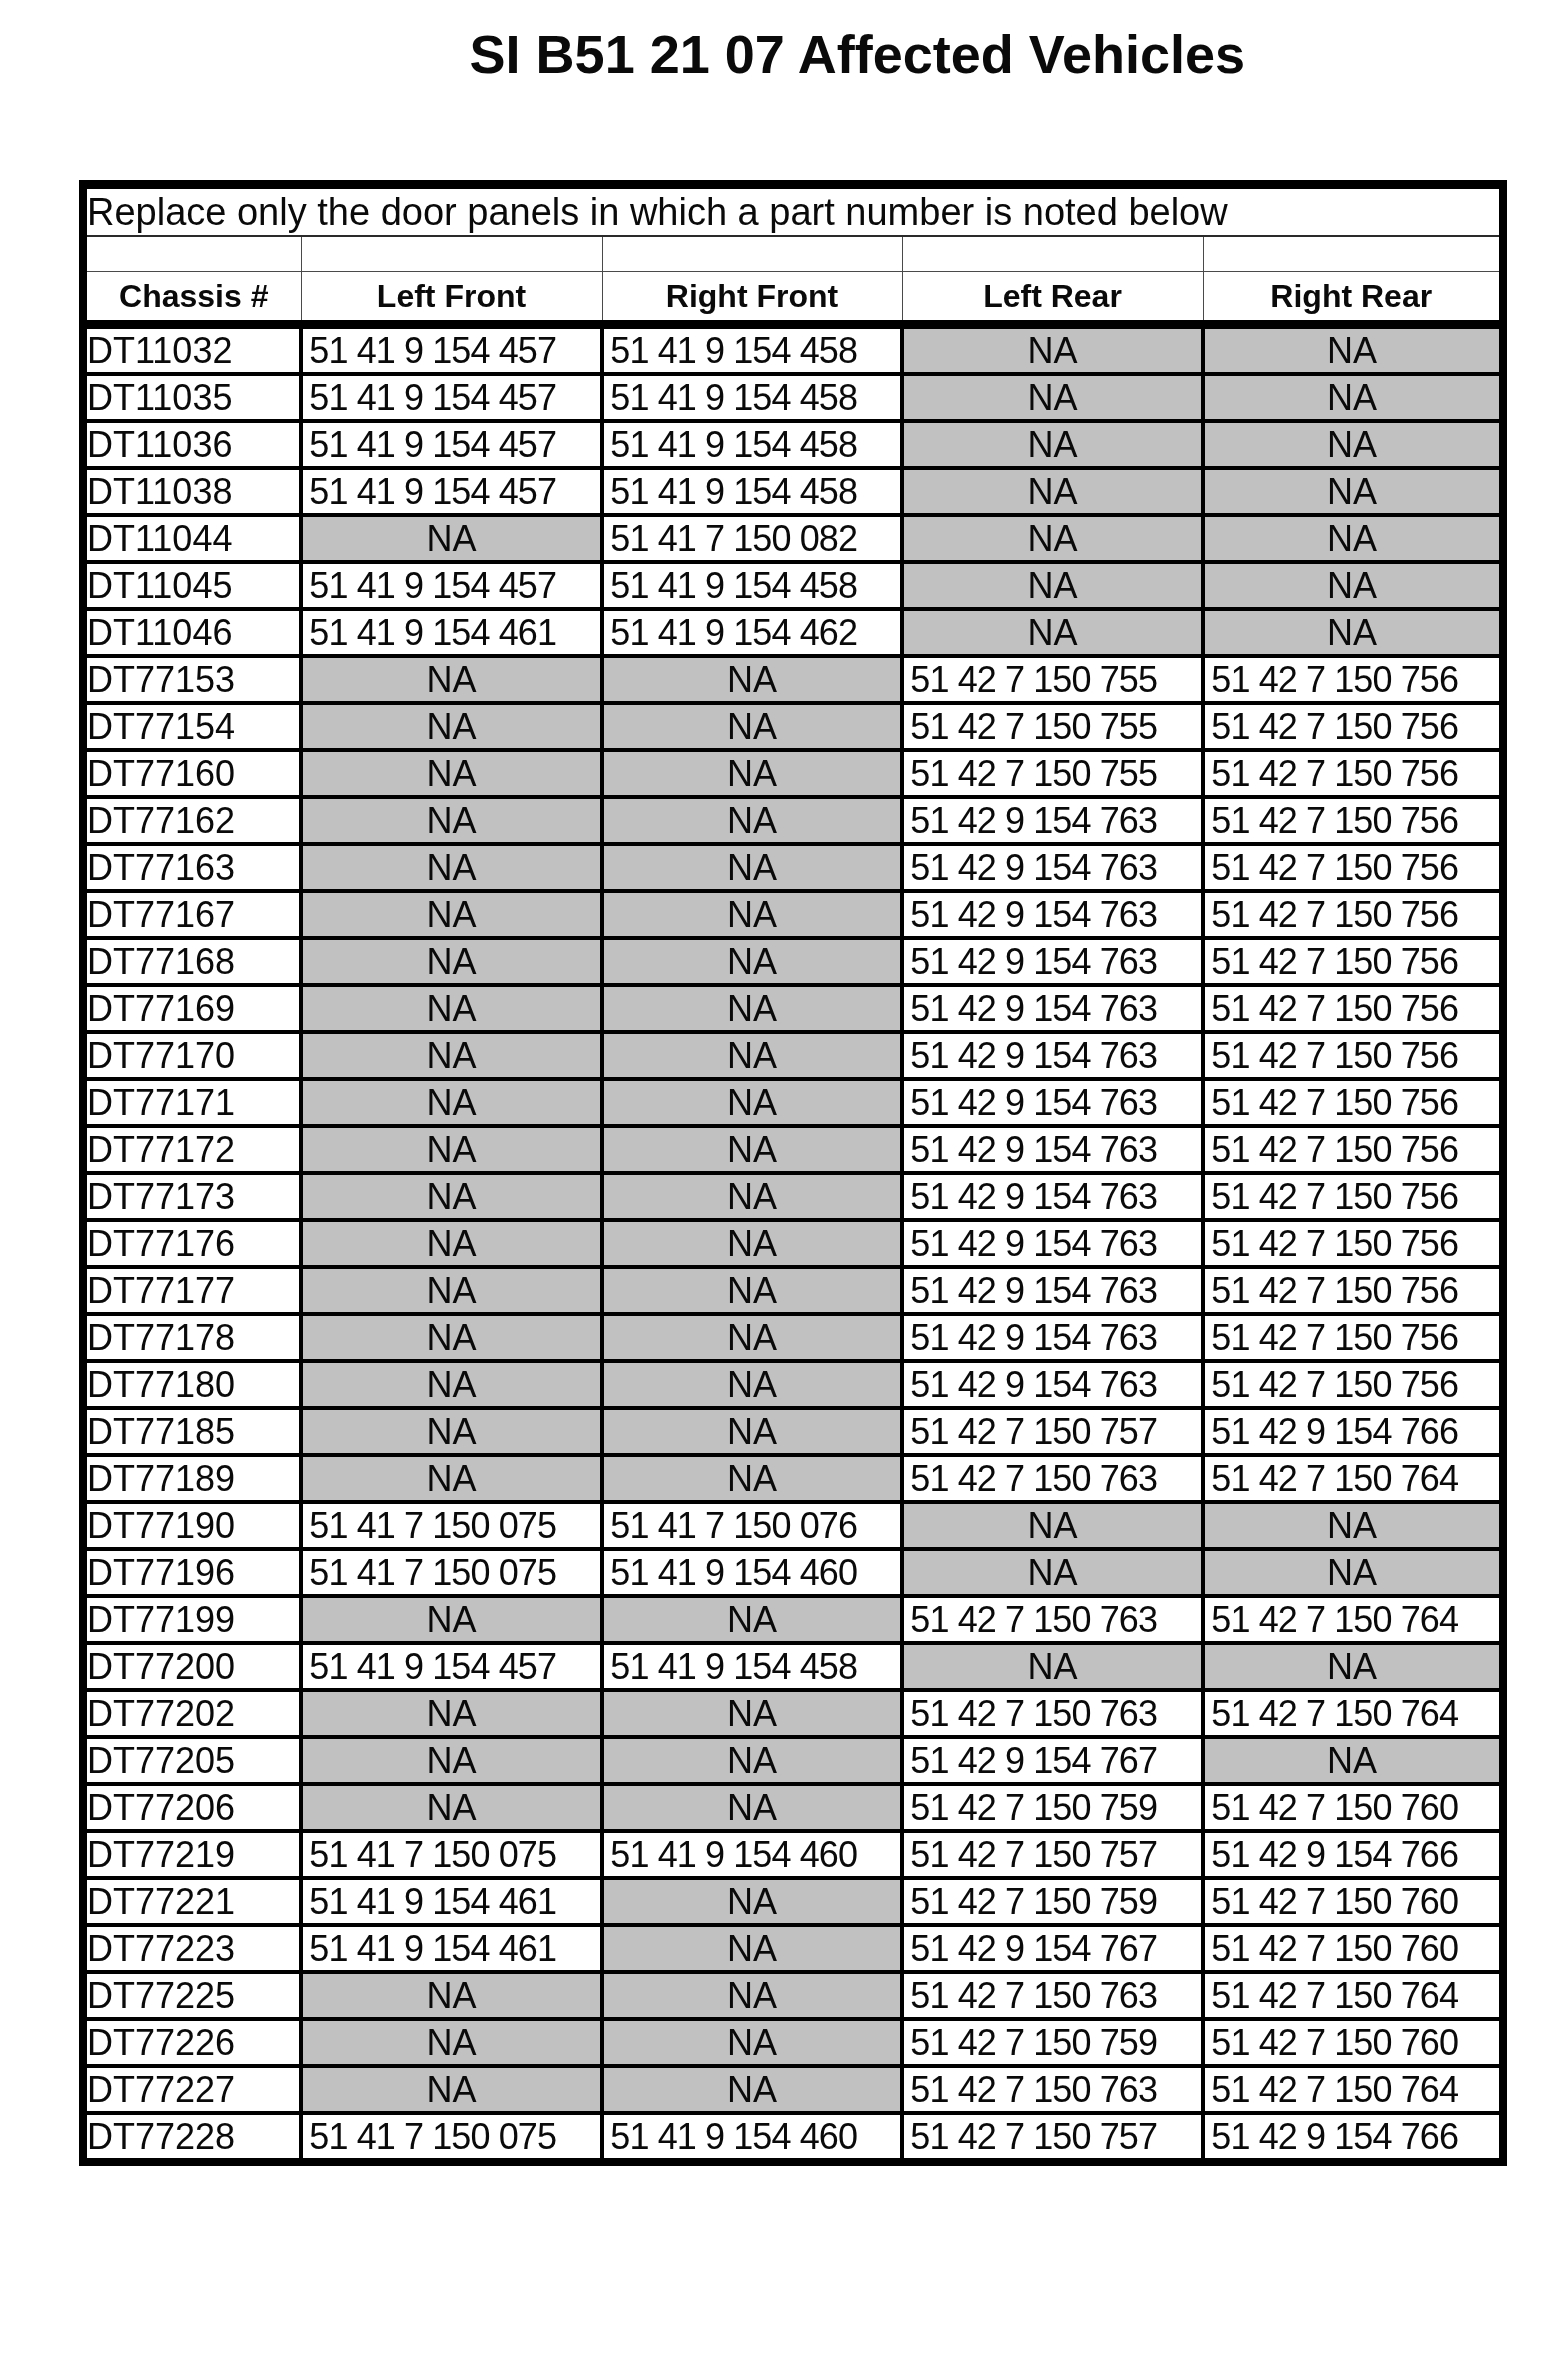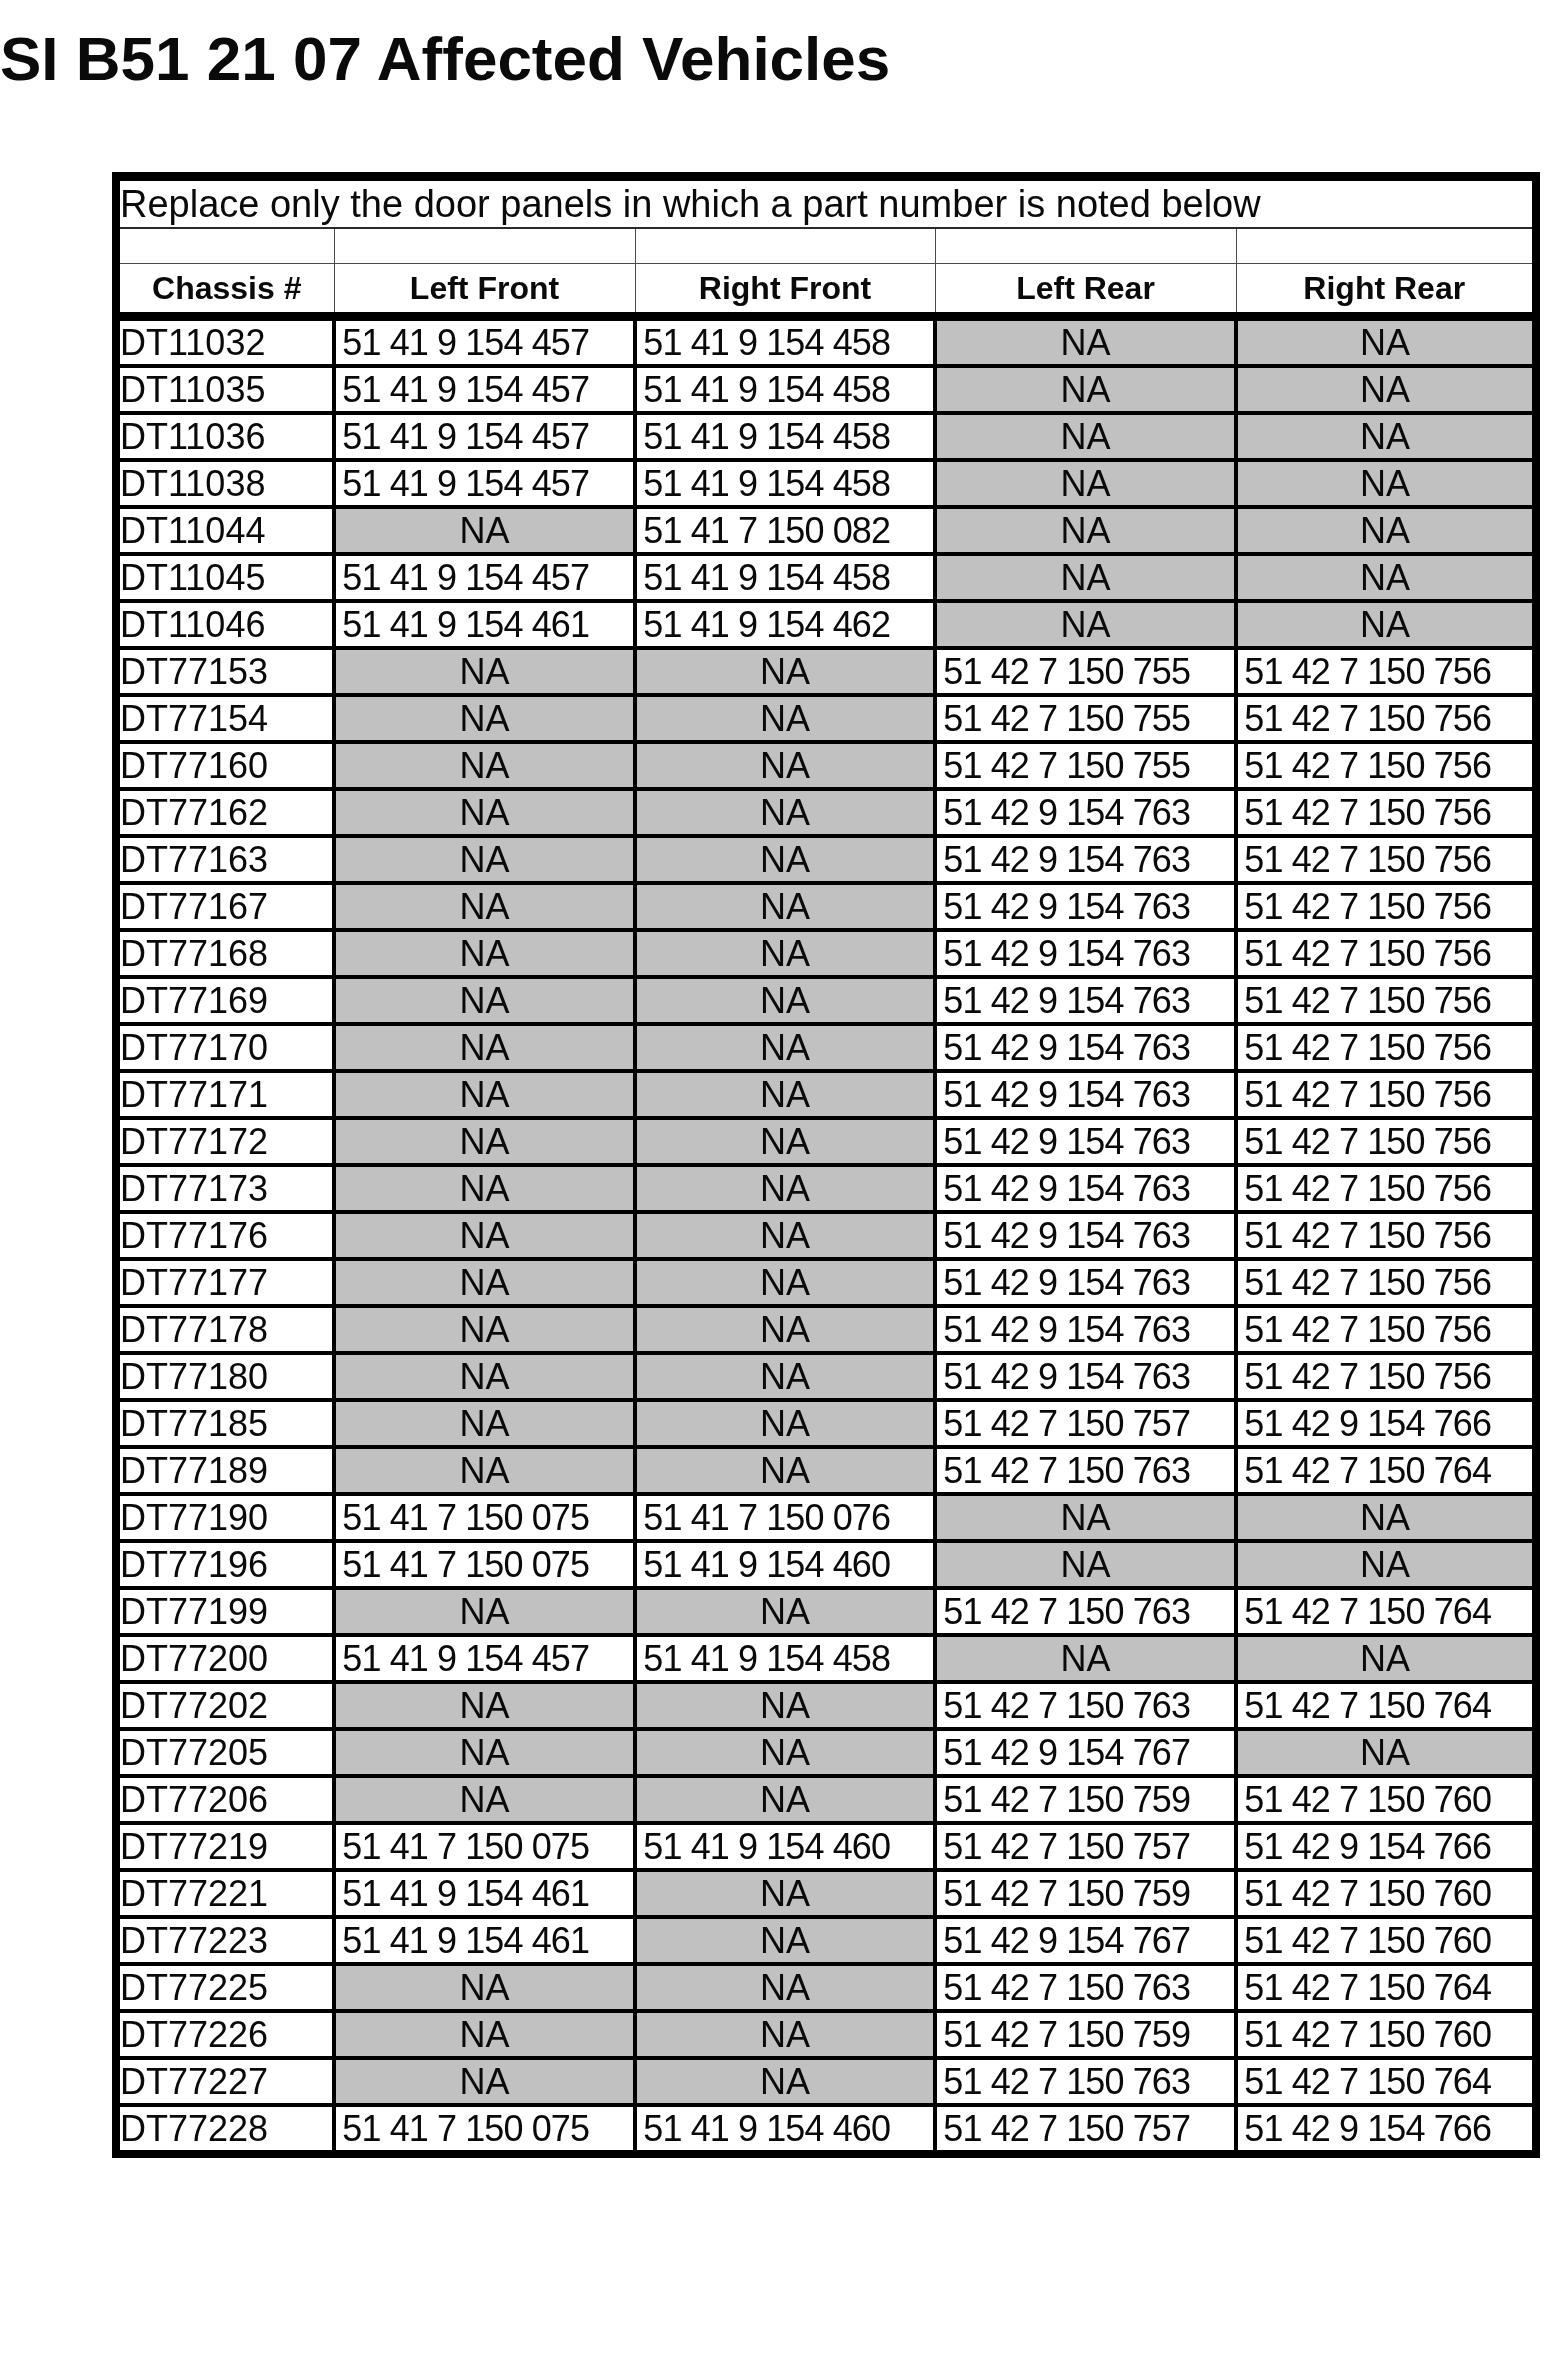--- a/index.html
+++ b/index.html
@@ -13,36 +13,35 @@
     width: 1566px;
     height: 2354px;
     position: relative;
     overflow: hidden;
   }
   .title {
     position: absolute;
     top: 23px;
     left: 0;
     width: 1245px;
-    text-align: left;
-    font-size: 62px;
+    text-align: right;
+    font-size: 54px;
     font-weight: 700;
     letter-spacing: 0;
     margin: 0;
   }
   table.vehicles {
     position: absolute;
     left: 79px;
-    top: 172px;
+    top: 180px;
     width: 1420px;
     border-collapse: collapse;
     table-layout: fixed;
     border: 8px solid #000;
     border-top: 9.8px solid #000;
-    margin-left: 33px;
   }
   table.vehicles td, table.vehicles th {
     overflow: hidden;
     white-space: nowrap;
     vertical-align: middle;
     padding: 0;
   }
   .note-row td {
     font-size: 38px;
     font-weight: 400;

